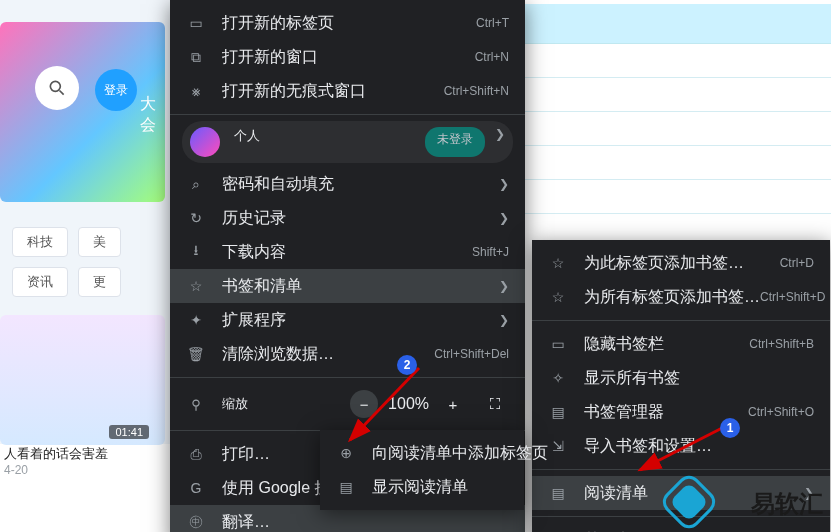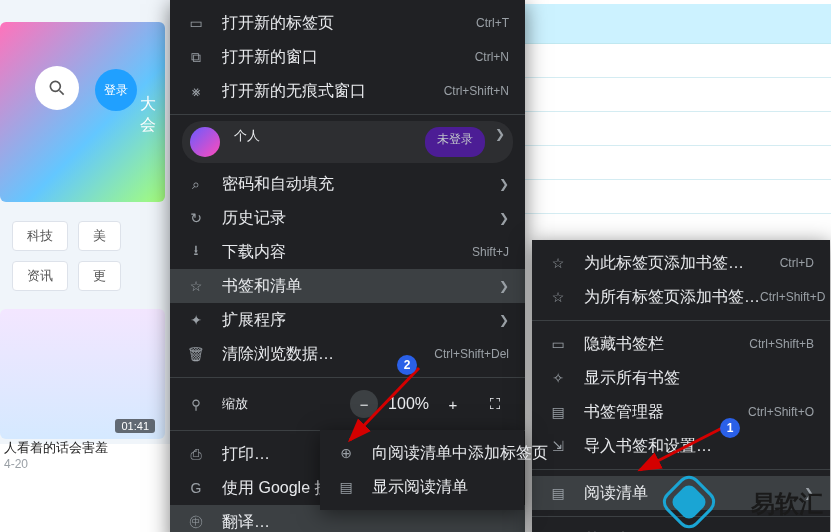--- a/index.html
+++ b/index.html
@@ -29,36 +29,36 @@
     display: flex; align-items: center; justify-content: center;
   }
   .login-badge {
     position: absolute; top: 47px; left: 95px;
     width: 42px; height: 42px; border-radius: 50%;
     background: #20a0ff; color: #fff;
     display: flex; align-items: center; justify-content: center;
     font-size: 12px;
   }
   .cats {
-    margin-top: 19px; padding-left: 12px;
+    margin-top: 25px; padding-left: 12px;
     display: flex; flex-wrap: wrap; gap: 10px;
   }
   .cat-btn {
     padding: 5px 14px; border: 1px solid #dde2ea;
     border-radius: 4px; background: #fff; color: #555;
     font-size: 13px;
   }
   .thumb2 {
     margin-top: 18px; width: 165px; height: 130px;
     background: linear-gradient(180deg,#f3e6ff 0%, #d5e9ff 100%);
     border-radius: 6px;
     position: relative;
   }
   .duration {
-    position: absolute; bottom: 6px; right: 10px;
+    position: absolute; bottom: 6px; right: 16px;
     background: rgba(0,0,0,.55); color: #fff;
     font-size: 11px; padding: 1px 6px; border-radius: 3px;
   }
   .video-title { padding-left: 4px; font-size: 13px; color: #222; }
   .video-date { padding-left: 4px; font-size: 12px; color: #9aa0a6; }
 
   
   .ruled {
     position: absolute; left: 525px; top: 0; right: 0; height: 240px;
     background: #fff;
@@ -93,21 +93,21 @@
      margin: 4px 12px; padding: 6px 8px;
      background: #2d2e31; border-radius: 20px;
   }
   .profile-avatar {
     width: 30px; height: 30px; border-radius: 50%;
     background: linear-gradient(135deg,#6a5bff,#ff4bbb);
     flex: 0 0 30px;
   }
   .profile-label { margin-left: 14px; font-size: 13px; flex:1; }
   .profile-status {
-    background: #4c1d95; color:#bfc3c9; font-size:12px;
+    background: #0f766e; color:#bfc3c9; font-size:12px;
     padding: 4px 12px; border-radius: 14px;
   }
   .profile-arrow { color: #9aa0a6; margin-left: 10px; font-size: 12px;}
 
   .zoom-row { display:flex; align-items:center; padding:0 16px; height: 40px; }
   .zoom-row .icon { width:20px; text-align:center; color:#9aa0a6; margin-right:16px;}
   .zoom-row .zlabel { font-size:13px; flex:1;}
   .zoom-btn {
     width:28px;height:28px;border-radius:50%;
     display:flex;align-items:center;justify-content:center;

